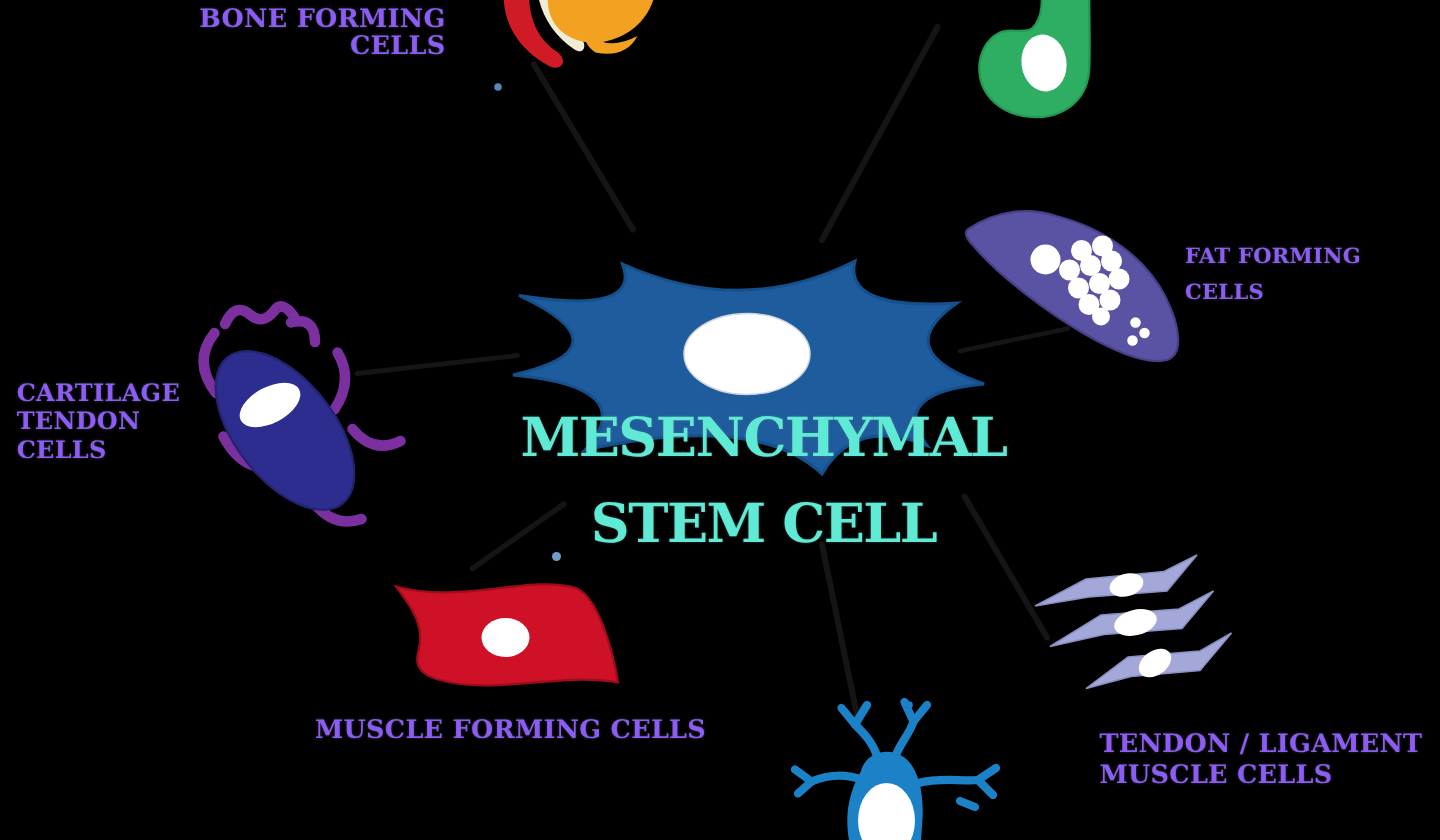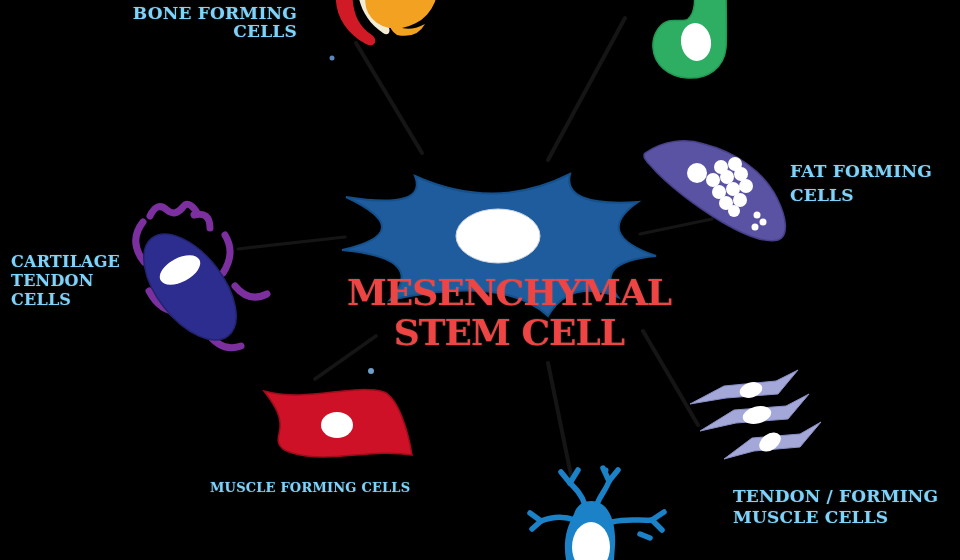--- a/index.html
+++ b/index.html
@@ -1,31 +1,31 @@
 <!DOCTYPE html>
 <html><head>
 <meta charset="utf-8">
 <style>
   html,body{margin:0;padding:0;}
   body{width:960px;height:560px;overflow:hidden;background:#000;}
   .stage{position:relative;width:960px;height:560px;background:#000;overflow:hidden;
          font-family:"DejaVu Serif", "Liberation Serif", serif;}
   .diagram-svg{position:absolute;left:0;top:0;}
-  .lbl{position:absolute;font-weight:bold;color:#7dd3fc;
+  .lbl{position:absolute;font-weight:bold;color:#8b5cf6;
        text-shadow:0 0 2px rgba(130,130,130,.42);letter-spacing:.2px;white-space:nowrap;}
   .lbl-bone{top:4px;right:663px;text-align:right;font-size:17px;line-height:18px;}
-  .lbl-fat{top:159px;left:790px;font-size:17px;line-height:24px;}
+  .lbl-fat{top:159px;left:790px;font-size:14px;line-height:24px;}
   .lbl-cartilage{top:252px;right:840px;text-align:left;font-size:16px;line-height:19px;}
-  .lbl-muscle{top:478px;left:210px;font-size:13px;line-height:19px;}
+  .lbl-muscle{top:478px;left:210px;font-size:17px;line-height:19px;}
   .lbl-tendon{top:486px;left:733px;font-size:17px;line-height:21px;}
   .lbl-center{left:509px;transform:translateX(-50%);text-align:center;
-              font-size:36px;letter-spacing:-1px;color:#ef4444;
+              font-size:36px;letter-spacing:-1px;color:#5eead4;
               text-shadow:0 0 2px rgba(120,120,120,.5);}
   .lbl-center1{top:271px;}
-  .lbl-center2{top:311px;text-align:center;}
+  .lbl-center2{top:328px;text-align:center;}
   .lbl span{display:block;}
 </style>
 </head>
 <body bgcolor="#000000">
 
 <div class="stage">
 
   <svg class="diagram-svg" width="960" height="560" viewBox="0 0 960 560">
 
     <g stroke-width="4" stroke-linecap="round">
@@ -153,20 +153,20 @@
     <span>CARTILAGE</span>
     <span>TENDON</span>
     <span>CELLS</span>
   </div>
 
   <div class="lbl lbl-muscle">
     <span>MUSCLE FORMING CELLS</span>
   </div>
 
   <div class="lbl lbl-tendon">
-    <span>TENDON / FORMING</span>
+    <span>TENDON / LIGAMENT</span>
     <span>MUSCLE CELLS</span>
   </div>
 
   <div class="lbl lbl-center lbl-center1">MESENCHYMAL</div>
   <div class="lbl lbl-center lbl-center2">STEM CELL</div>
 
 </div>
 
 </body></html>

